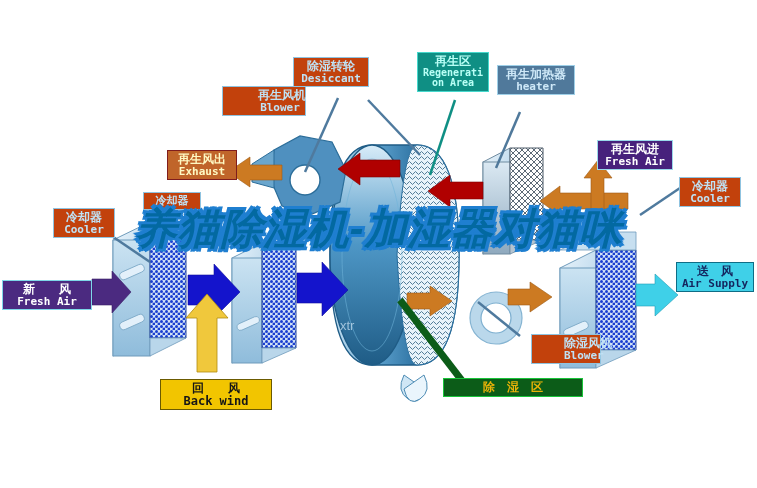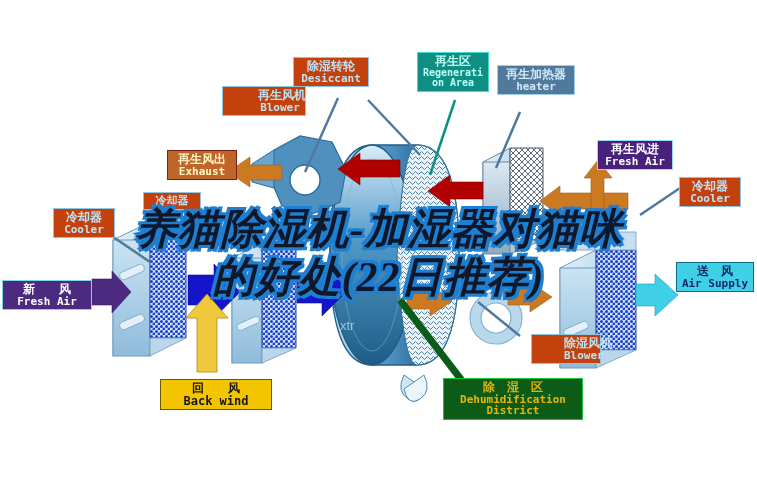--- a/index.html
+++ b/index.html
@@ -18,22 +18,22 @@
   .b-teal{background:#0f8f84;border:1px solid #46d8cc;color:#b9fff6;}
   .b-orange{background:#c0652a;border:1px solid #7f1d1d;color:#fef9c3;}
   .b-purple{background:#4b2a80;border:1px solid #7fd8e8;color:#ffffff;}
   .b-purple2{background:#47217c;border:1px solid #9ad9ea;color:#ffffff;}
   .b-yellow{background:#f2c500;border:1px solid #6b5a00;color:#161616;}
   .b-green{background:#0c5c18;border:1px solid #19c43a;color:#eab308;}
   .b-cyan{background:#3fd0e8;border:1px solid #0f6d86;color:#14255e;}
 
   
   #title{position:absolute;left:0;top:205px;width:757px;text-align:center;
-         font-family:Liberation Serif, serif;font-weight:700;
-         font-size:42px;line-height:48px;letter-spacing:1px;color:#0f172a;
+         font-family:Liberation Sans, sans-serif;font-weight:700;
+         font-size:42px;line-height:48px;letter-spacing:1px;color:#0369a1;
          font-style:italic;
          text-shadow:
             2px 0 0 #1f7fd0, -2px 0 0 #1f7fd0, 0 2px 0 #1f7fd0, 0 -2px 0 #1f7fd0,
             2px 2px 0 #1f7fd0, -2px 2px 0 #1f7fd0, 2px -2px 0 #1f7fd0, -2px -2px 0 #1f7fd0,
             3px 3px 0 #1f7fd0, -3px -3px 0 #1f7fd0, 3px -3px 0 #1f7fd0, -3px 3px 0 #1f7fd0;
          pointer-events:none;}
   #title .tl{display:block;}
 </style>
 </head>
 <body>
@@ -257,27 +257,24 @@
     <span class="en" style="font-size:12px;">Back wind</span>
   </div>
 
   <div class="lbl b-steel" style="left:531px;top:334px;width:70px;font-size:12px;padding-left:32px;">
     <span class="cn">除湿风机</span>
     <span class="en" style="font-size:11px;">Blower</span>
   </div>
 
   <div class="lbl b-green" style="left:443px;top:378px;width:140px;font-size:12px;">
     <span class="cn">除　湿　区</span>
-    <span class="en" style="font-size:11px;white-space:pre-line;">Dehumidification
-District</span>
   </div>
 
   <div class="lbl b-cyan" style="left:676px;top:262px;width:78px;font-size:12px;">
     <span class="cn">送　风</span>
     <span class="en" style="font-size:11px;">Air Supply</span>
   </div>
 
   <div id="title">
     <span class="tl">养猫除湿机-加湿器对猫咪</span>
-    <span class="tl">的好处(22日推荐)</span>
   </div>
 
 </div>
 
 </body></html>

